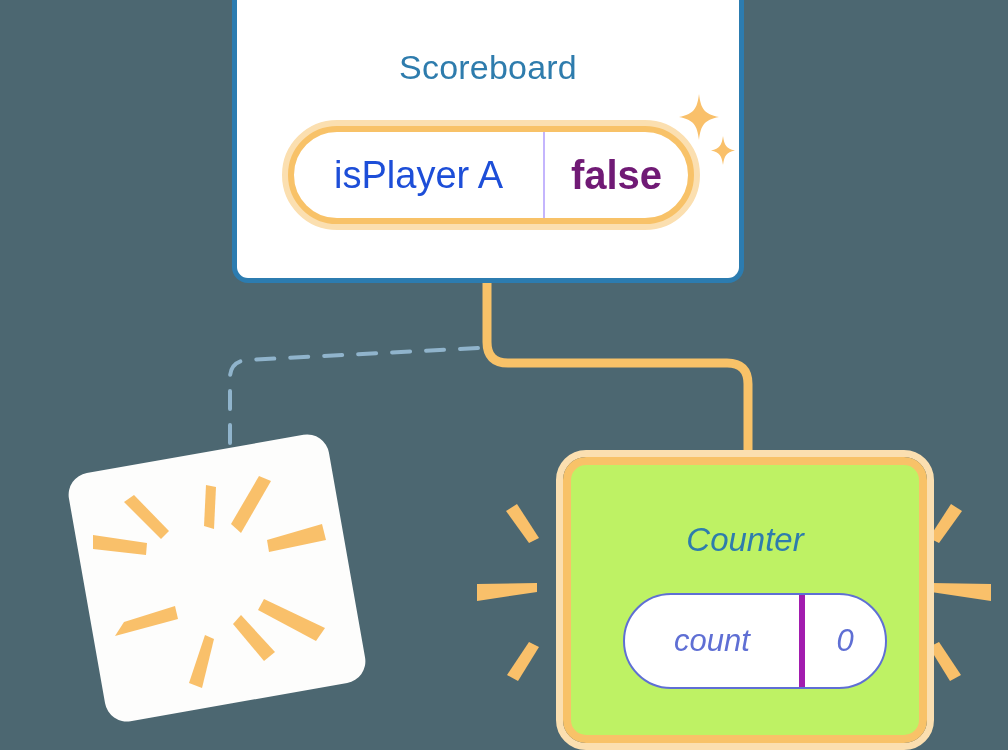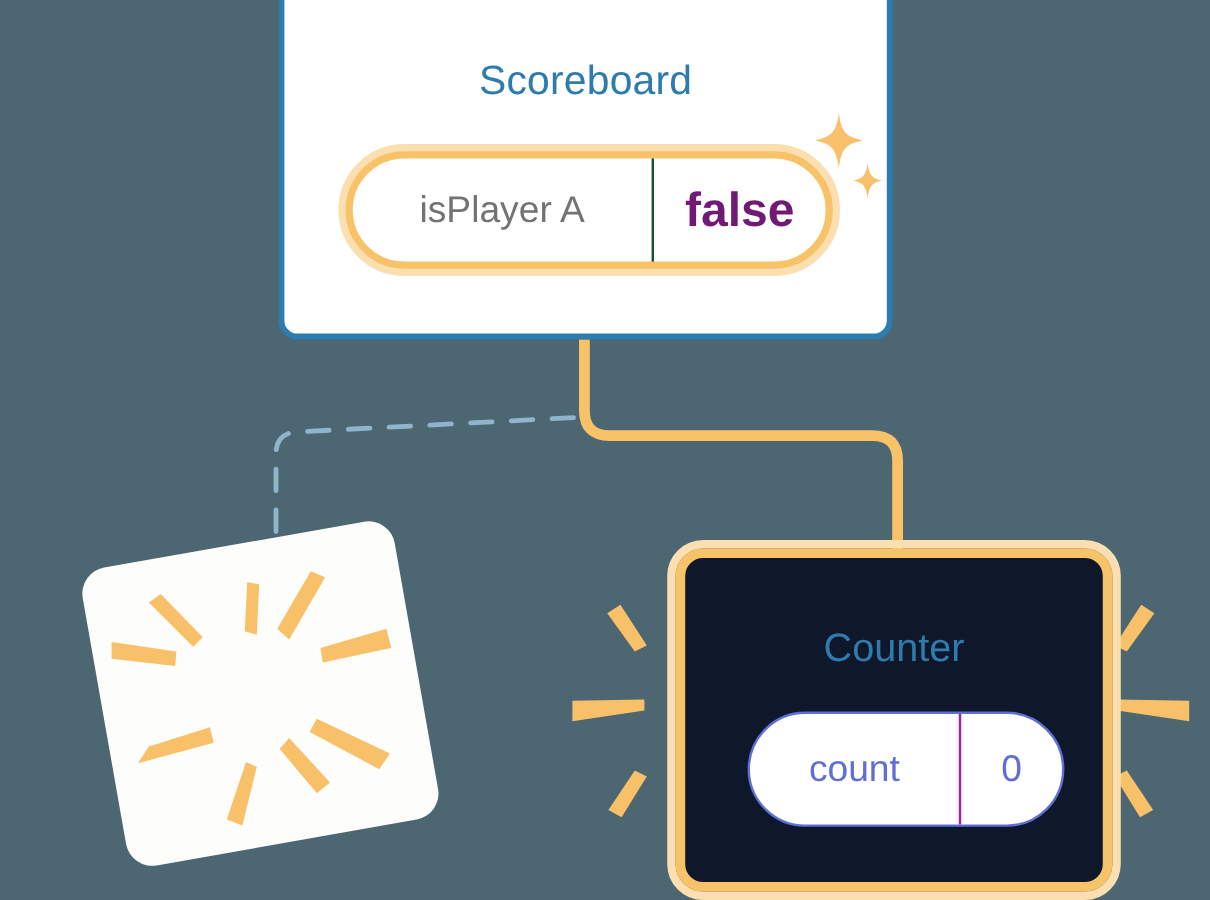--- a/index.html
+++ b/index.html
@@ -79,23 +79,23 @@
     background: #ffffff;
     box-sizing: border-box;
     display: flex;
     align-items: stretch;
   }
   .pill-hl .pkey {
     flex: 0 0 249px;
     display: flex;
     align-items: center;
     justify-content: center;
-    color: #737373;
-    font-size: 31px;
-    border-right: 2px solid #14532d;
+    color: #1d4ed8;
+    font-size: 38px;
+    border-right: 2px solid #c4b5fd;
   }
   .pill-hl .pval {
     flex: 1;
     display: flex;
     align-items: center;
     justify-content: center;
     color: #701a75;
     font-size: 40px;
     font-weight: 700;
   }
@@ -120,22 +120,23 @@
     border: 7px solid #fbdfb0;
     border-radius: 30px;
     box-sizing: border-box;
     z-index: 3;
   }
   .counter-inner {
     position: absolute;
     inset: 0;
     border: 8px solid #f8c268;
     border-radius: 23px;
-    background: #0f172a;
-    box-sizing: border-box;
+    background: #bef264;
+    box-sizing: border-box;
+    font-style: italic;
   }
   .counter-card .card-title {
     text-align: center;
     color: #2e7cad;
     font-size: 33px;
     margin-top: 56px;
   }
   .counter-pill {
     position: absolute;
     left: 52px;
@@ -149,21 +150,21 @@
     display: flex;
     align-items: stretch;
   }
   .counter-pill .pkey {
     flex: 0 0 174px;
     display: flex;
     align-items: center;
     justify-content: center;
     color: #5f6fd4;
     font-size: 31px;
-    border-right: 2px solid #a21caf;
+    border-right: 6px solid #a21caf;
   }
   .counter-pill .pval {
     flex: 1;
     display: flex;
     align-items: center;
     justify-content: center;
     color: #5f6fd4;
     font-size: 31px;
   }
 

